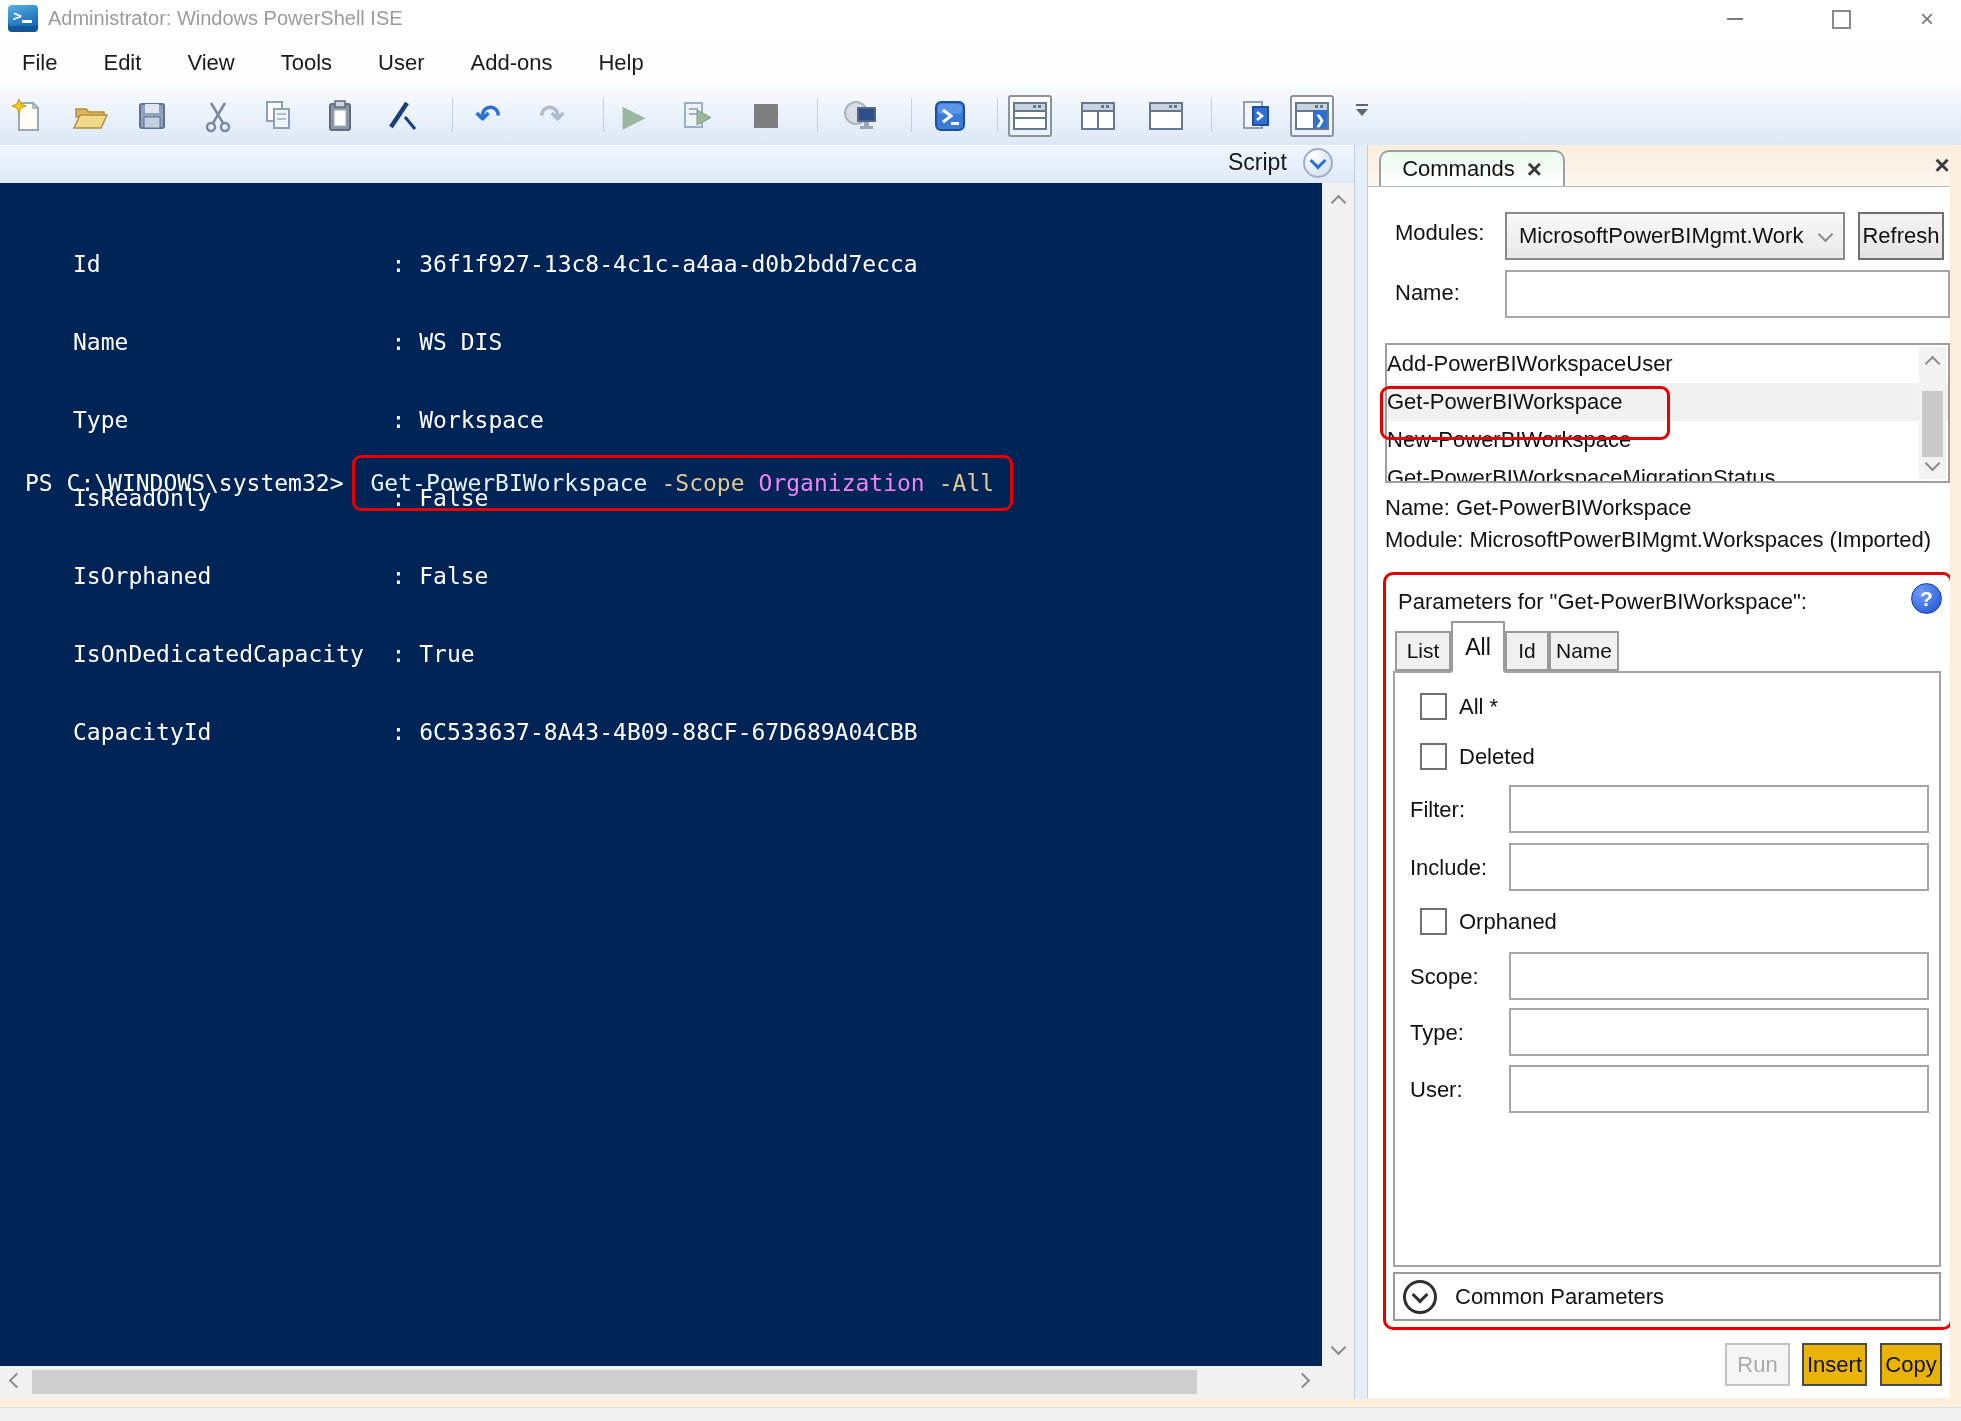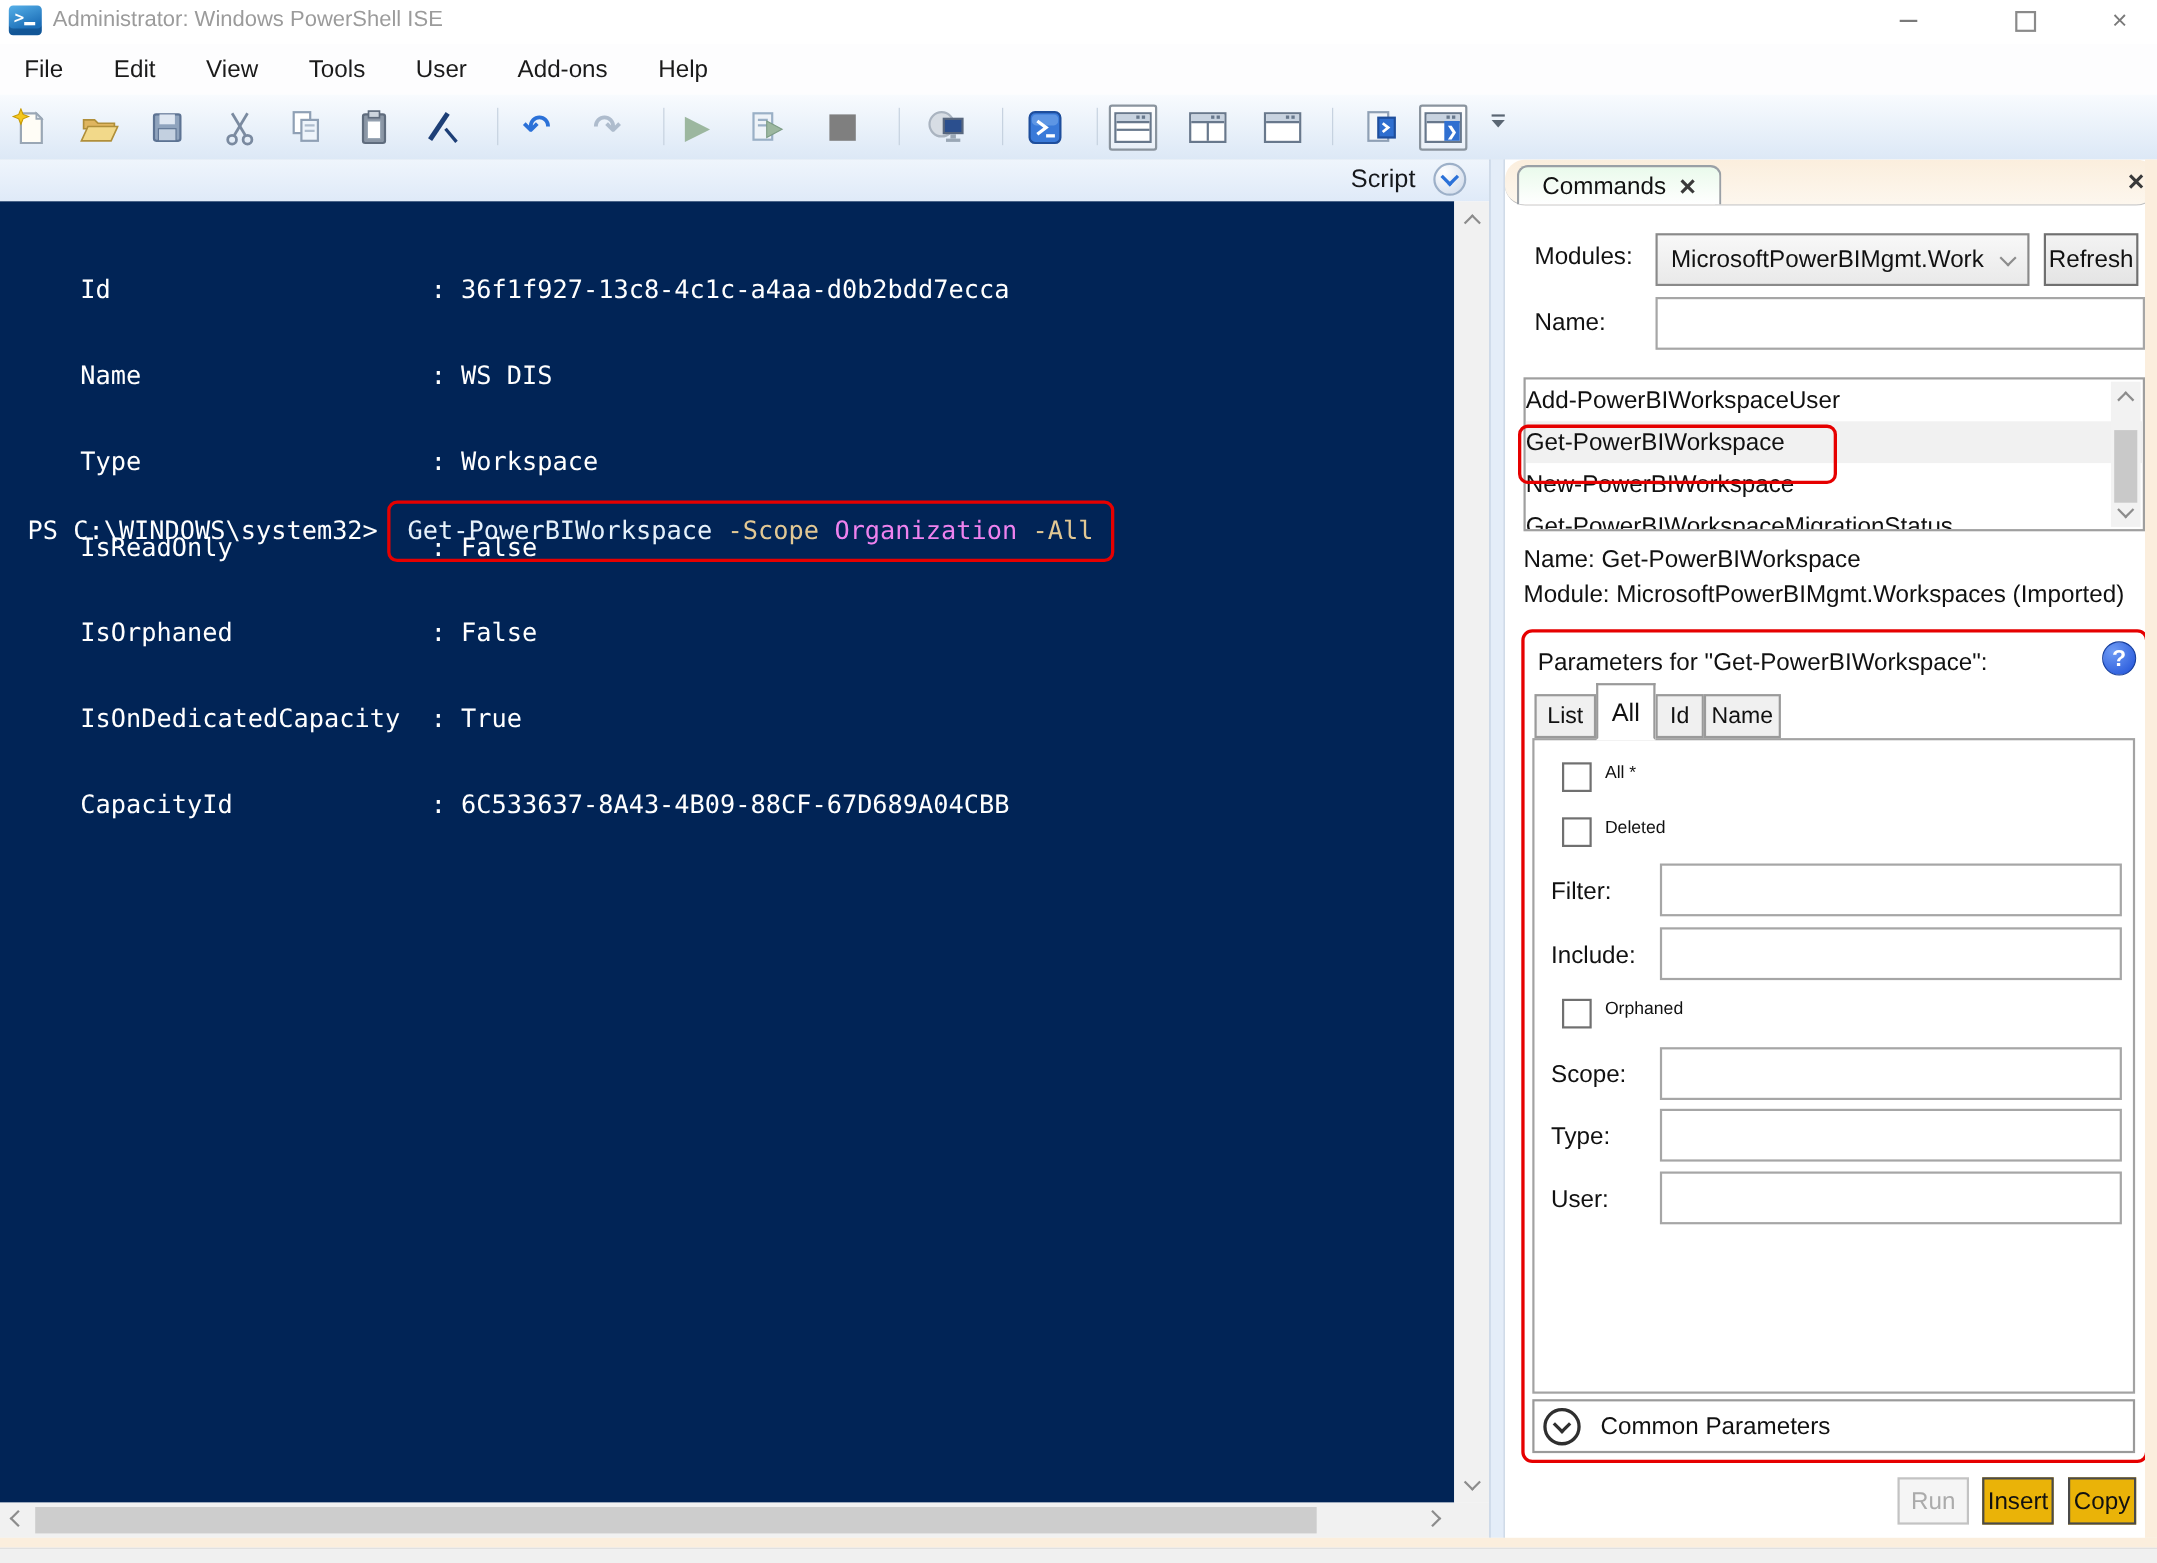--- a/index.html
+++ b/index.html
@@ -71,21 +71,21 @@
   .vscroll{left:1322px;top:183px;width:32px;height:1183px;background:#f1f1f1;}
   .hscroll{left:0;top:1366px;width:1354px;height:32px;background:#f1f1f1;}
   .sb-btn{display:flex;align-items:center;justify-content:center;}
   .hthumb{left:32px;top:4px;width:1165px;height:24px;background:#cdcdcd;}
   .splitter{left:1354px;top:145px;width:14px;height:1253px;background:#e4edf8;
     border-left:1px solid #bccbdd;border-right:1px solid #bccbdd;box-sizing:border-box;}
 
   
   .right-panel{left:1368px;top:145px;width:593px;height:1253px;background:#fff;}
   .tabstrip{position:absolute;left:0;top:0;width:593px;height:41px;
-    background:linear-gradient(#fbeedd,#fdf7ee);border-bottom:1px solid #b9b9b9;border-radius:19px;}
+    background:linear-gradient(#fbeedd,#fdf7ee);border-bottom:1px solid #b9b9b9;}
   .commands-tab{position:absolute;left:11px;top:5px;width:186px;height:36px;
     background:linear-gradient(#eafaec,#ffffff);border:2px solid #9aa0a6;border-bottom:none;
     border-radius:10px 10px 0 0;box-sizing:border-box;display:flex;align-items:center;justify-content:center;gap:12px;}
   .commands-tab .lbl{font-size:22px;color:#111;}
   .xmark{font-size:26px;font-weight:bold;color:#3a3a3a;line-height:22px;}
   .pane-close{position:absolute;left:560px;top:6px;width:28px;height:28px;display:flex;align-items:center;justify-content:center;}
 
   .rp-label{font-size:22px;color:#111;}
   .combo{background:linear-gradient(#f8f8f8,#e9e9e9);border:2px solid #8a8a8a;box-sizing:border-box;
     display:flex;align-items:center;padding:0 12px;gap:10px;}
@@ -109,21 +109,21 @@
   .param-wrap{border:3px solid #e60000;border-radius:10px;box-sizing:border-box;}
   .param-header{font-size:22px;color:#111;}
   .help-circle{width:31px;height:31px;border-radius:50%;background:radial-gradient(circle at 32% 28%,#6f9cf5,#1d4fd7);
     color:#fff;font-weight:bold;font-size:21px;display:flex;align-items:center;justify-content:center;
     border:1px solid #163f9e;box-sizing:border-box;}
   .ptab{position:absolute;box-sizing:border-box;border:2px solid #9a9a9a;background:#f0f0f0;
     display:flex;align-items:center;justify-content:center;font-size:21px;color:#111;}
   .ptab.active{background:#fff;border-bottom:2px solid #fff;z-index:2;font-size:23px;}
   .pcontent{position:absolute;border:2px solid #a3a3a3;box-sizing:border-box;background:#fff;}
   .cbox{width:27px;height:27px;border:2px solid #707070;background:#fff;box-sizing:border-box;}
-  .cb-label{font-size:16px;color:#111;}
+  .cb-label{font-size:22px;color:#111;}
   .fld-label{font-size:22px;color:#111;}
 
   .cp-box{position:absolute;border:2px solid #9a9a9a;box-sizing:border-box;background:#fff;
     display:flex;align-items:center;gap:18px;padding-left:8px;}
   .cp-circle{width:34px;height:34px;border-radius:50%;border:3px solid #2f2f2f;box-sizing:border-box;
     display:flex;align-items:center;justify-content:center;background:#fff;}
   .cp-label{font-size:22px;color:#111;}
 
   .right-edge{left:1950px;top:145px;width:11px;height:1253px;background:#fbeedd;}
   .peach-strip{left:0;top:1398px;width:1961px;height:9px;background:#fbeedd;}

